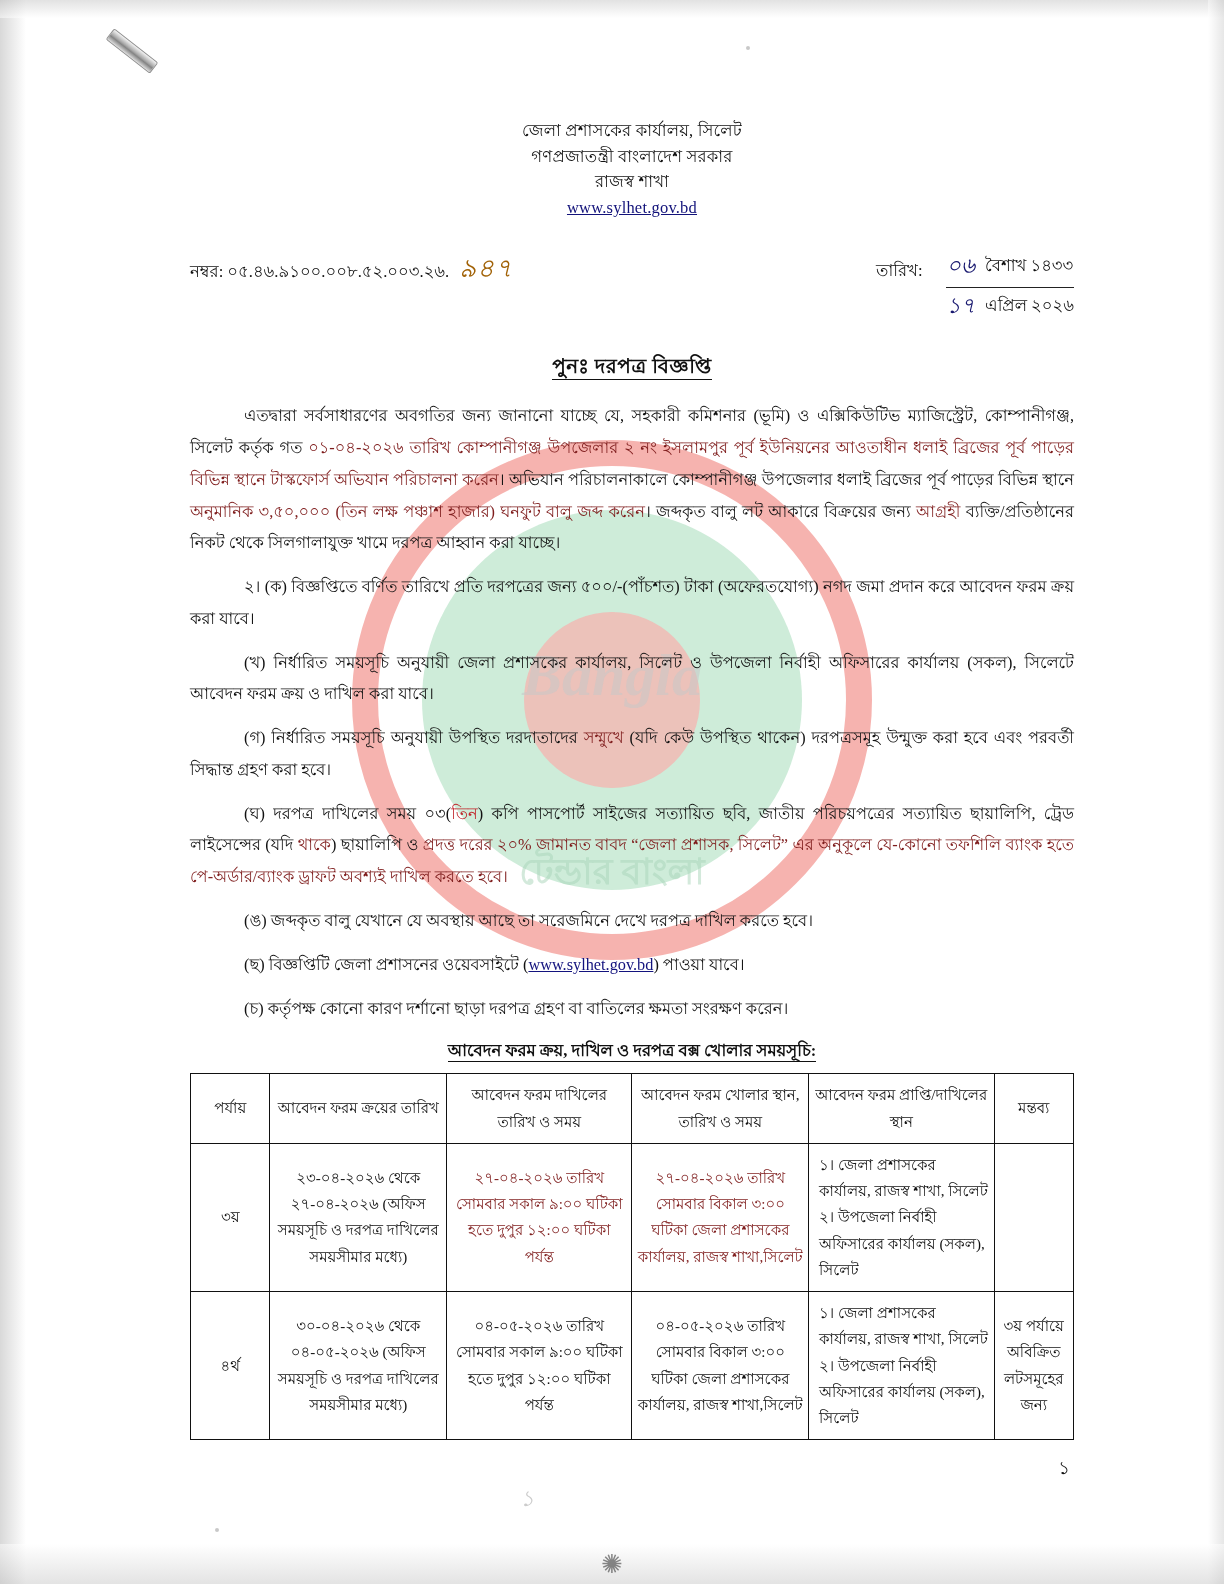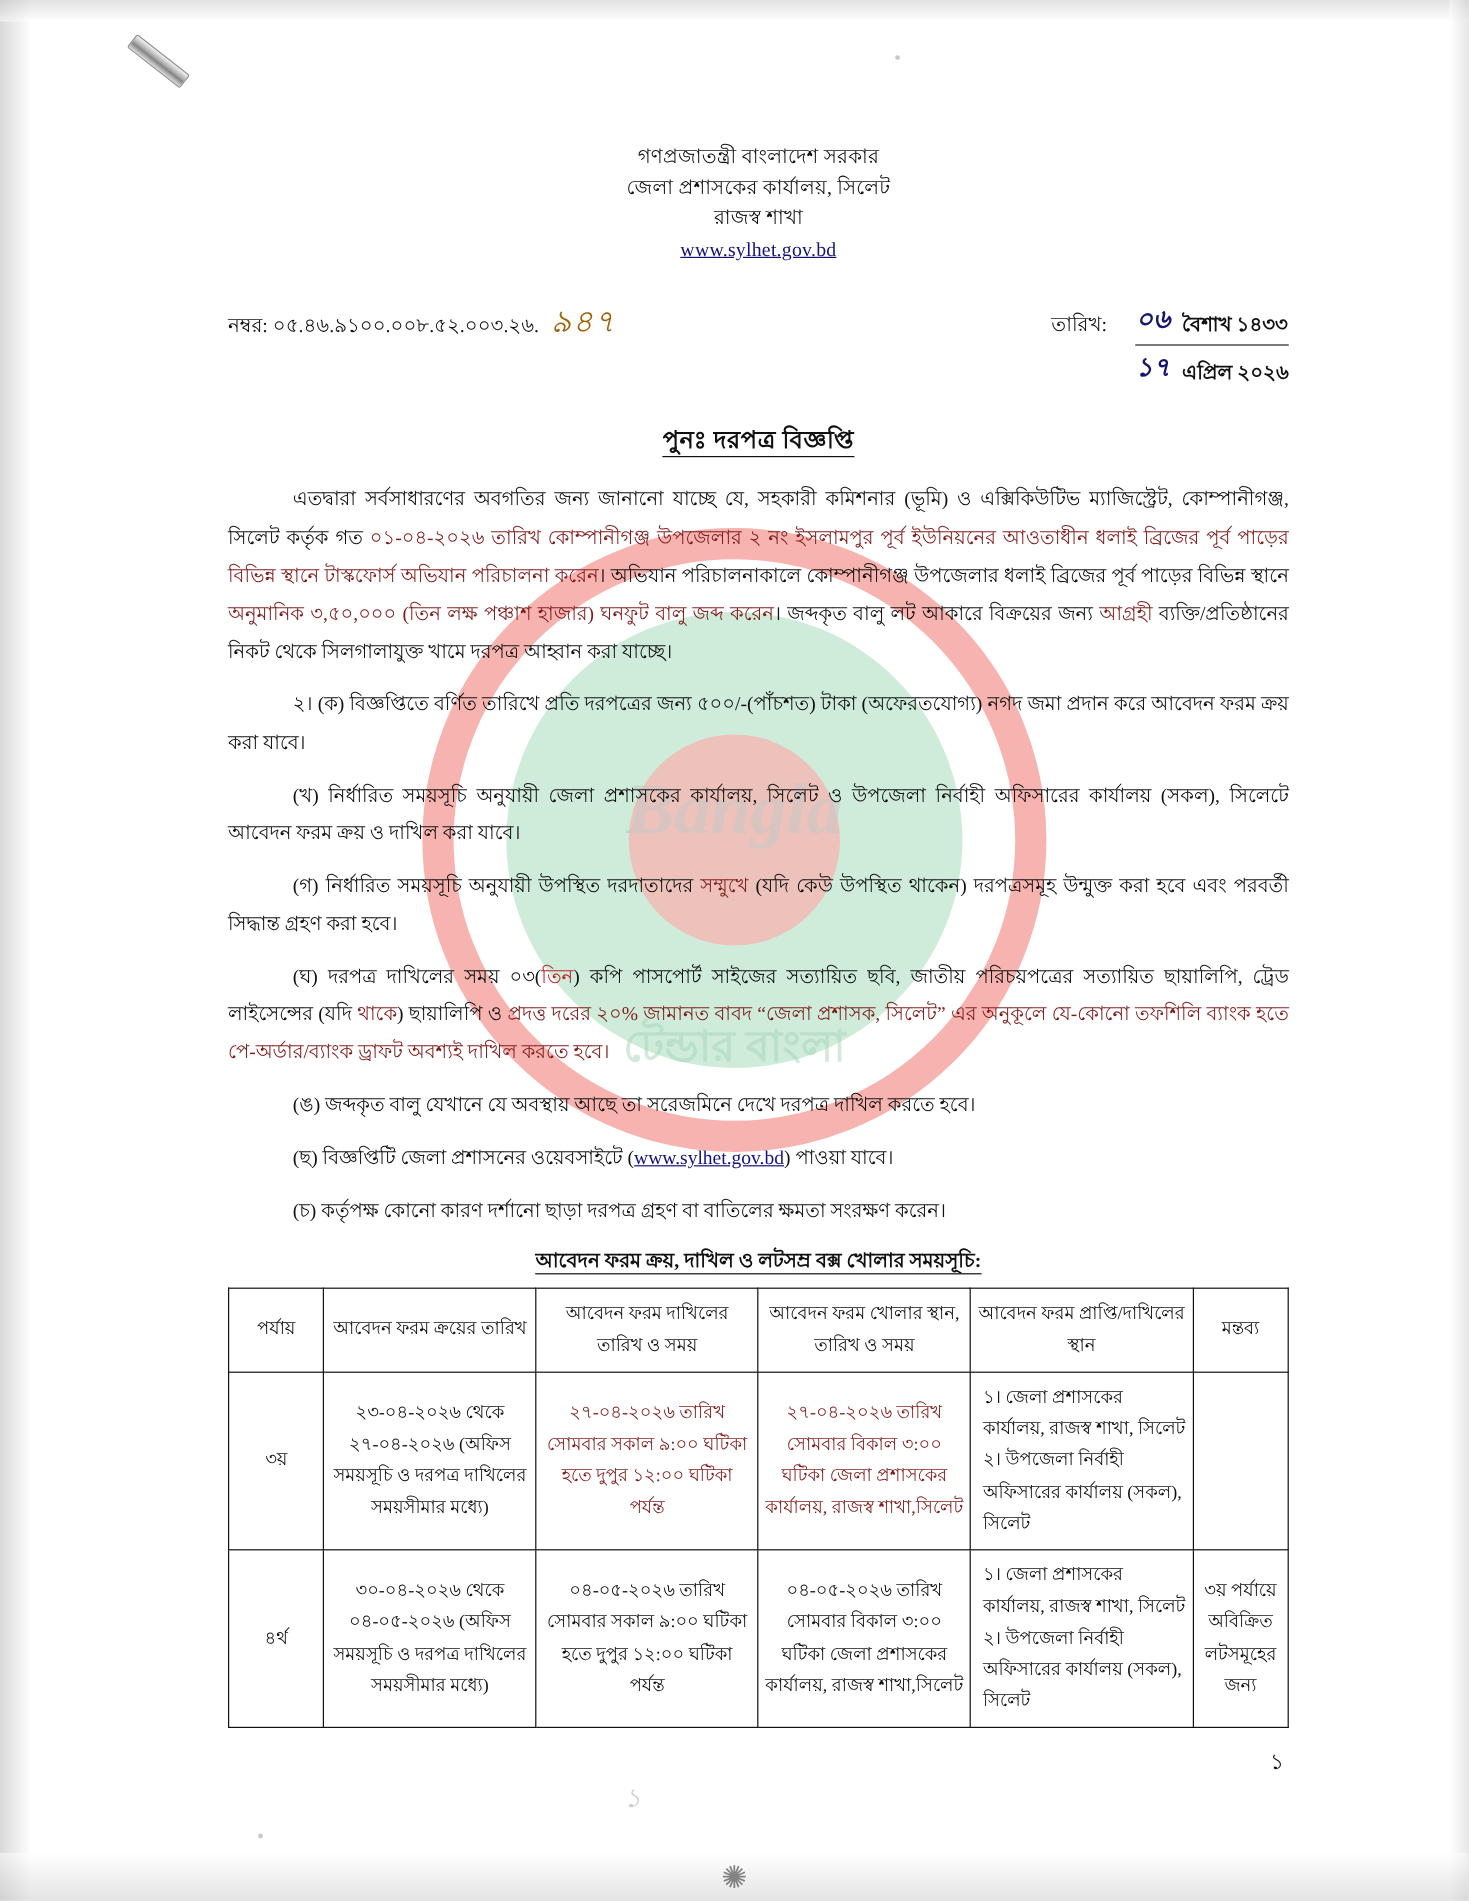--- a/index.html
+++ b/index.html
@@ -162,23 +162,22 @@
   }
   .date-block {
     display: flex;
     align-items: flex-start;
     gap: 24px;
   }
   .date-label { padding-top: 10px; }
   .date-stack { display: flex; flex-direction: column; }
   .date-row {
     display: flex;
-    align-items: flex-end;
+    align-items: center;
     gap: 10px;
-    font-weight: bold;
   }
   .date-row.top { border-bottom: 1.4px solid #222; padding-bottom: 2px; }
   .date-hand {
     font-family: "DejaVu Serif", serif;
     font-style: italic;
     color: #16166e;
     font-size: 22px;
   }
   .title {
     text-align: center;
@@ -278,22 +277,22 @@
     <div class="wm-circle"></div>
     <div class="wm-inner"></div>
     <div class="wm-dot"></div>
     <div class="wm-text">Bangla</div>
     <div class="wm-text2">টেন্ডার বাংলা</div>
   </div>
 
   <div class="content">
 
     <div class="doc-head">
+      <div>জেলা প্রশাসকের কার্যালয়, সিলেট</div>
       <div>গণপ্রজাতন্ত্রী বাংলাদেশ সরকার</div>
-      <div>জেলা প্রশাসকের কার্যালয়, সিলেট</div>
       <div>রাজস্ব শাখা</div>
       <div class="website">www.sylhet.gov.bd</div>
     </div>
 
     <div class="refline">
       <div class="memo-no">
         <span>নম্বর: ০৫.৪৬.৯১০০.০০৮.৫২.০০৩.২৬.</span><span class="handwritten">৯৪৭</span>
       </div>
       <div class="date-block">
         <div class="date-label">তারিখ:</div>
@@ -329,21 +328,21 @@
     </p>
 
     <p class="body indent">(ঙ) জব্দকৃত বালু যেখানে যে অবস্থায় আছে তা সরেজমিনে দেখে দরপত্র দাখিল করতে হবে।</p>
 
     <p class="body indent">
       <span>(ছ) বিজ্ঞপ্তিটি জেলা প্রশাসনের ওয়েবসাইটে (</span><span class="link-blue">www.sylhet.gov.bd</span><span>) পাওয়া যাবে।</span>
     </p>
 
     <p class="body indent">(চ) কর্তৃপক্ষ কোনো কারণ দর্শানো ছাড়া দরপত্র গ্রহণ বা বাতিলের ক্ষমতা সংরক্ষণ করেন।</p>
 
-    <div class="sched-title"><span>আবেদন ফরম ক্রয়, দাখিল ও লটসম্র বক্স খোলার সময়সূচি:</span></div>
+    <div class="sched-title"><span>আবেদন ফরম ক্রয়, দাখিল ও দরপত্র বক্স খোলার সময়সূচি:</span></div>
 
     <table class="sched">
       <colgroup>
         <col class="col1">
           <col class="col2">
           <col class="col3">
           <col class="col4">
           <col class="col5">
           <col class="col6">
       </colgroup>

